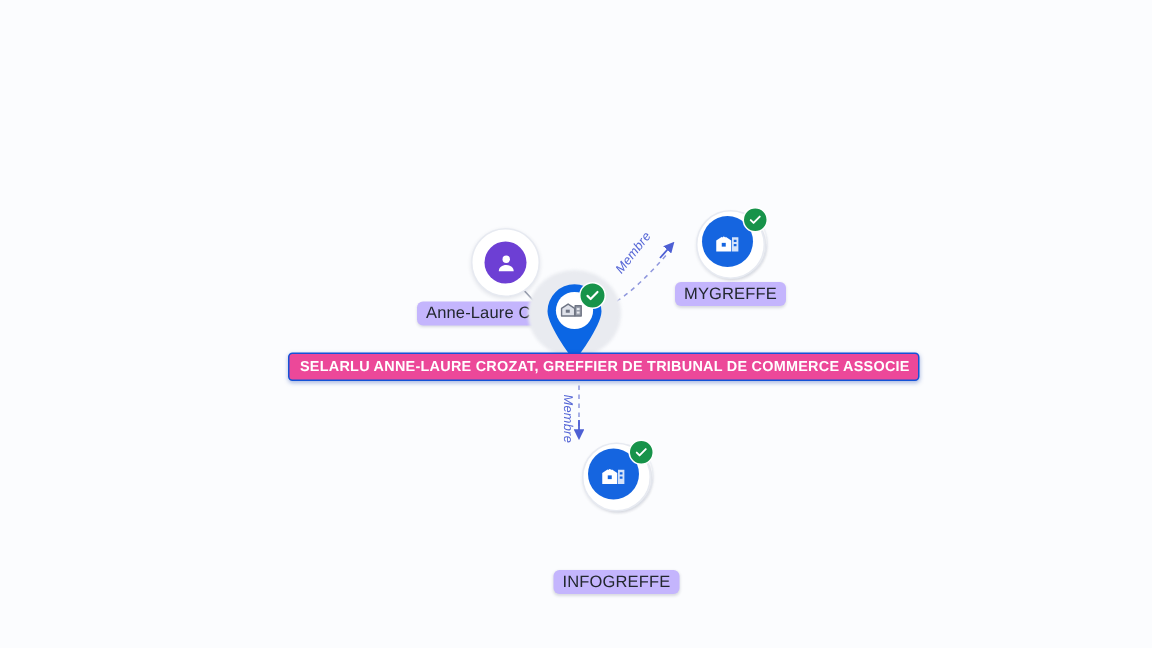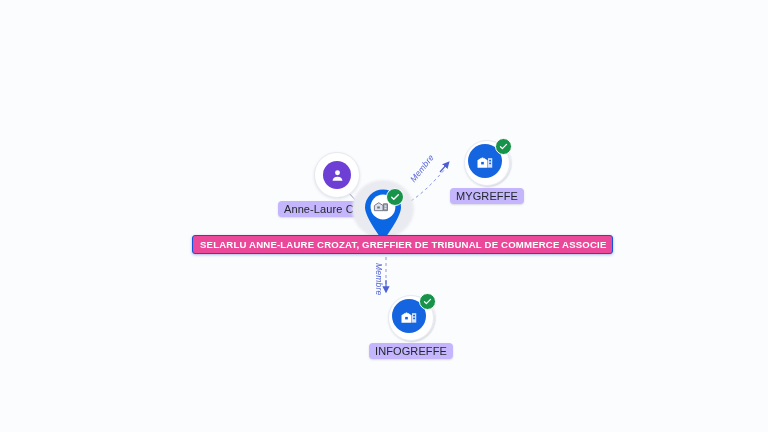--- a/index.html
+++ b/index.html
@@ -178,21 +178,21 @@
   #edge-label-infogreffe {
     left: 379px;
     top: 258px;
     transform: rotate(90deg);
     transform-origin: left center;
   }
 
   
   #node-person   { left: 278px; top: 152px; }
   #node-mygreffe { left: 450px; top: 139px; }
-  #node-infogreffe { left: 369px; top: 294px; }
+  #node-infogreffe { left: 369px; top: 294px; gap: 37px; }
 </style>
 </head>
 <body>
 
 <div id="graph-canvas">
 
   <svg id="edge-layer" viewBox="0 0 768 432" width="768" height="432">
     <defs>
       <marker id="arrow-gray" markerWidth="6" markerHeight="6" refX="4" refY="3" orient="auto" markerUnits="strokeWidth">
         <path d="M0,0 L6,3 L0,6 z" fill="#8a8fa3"></path>

